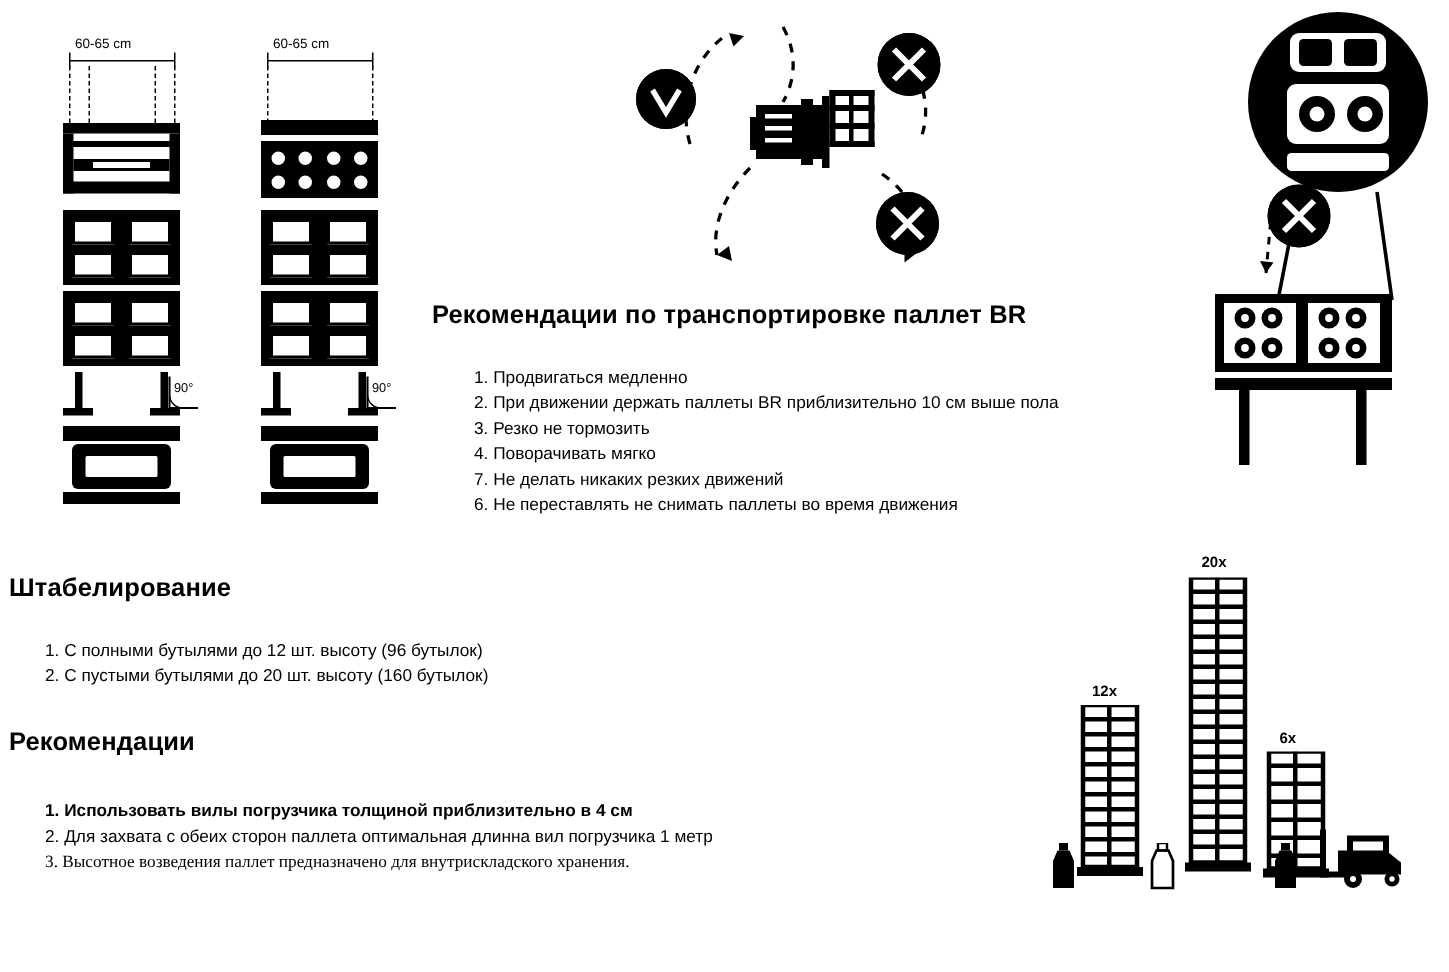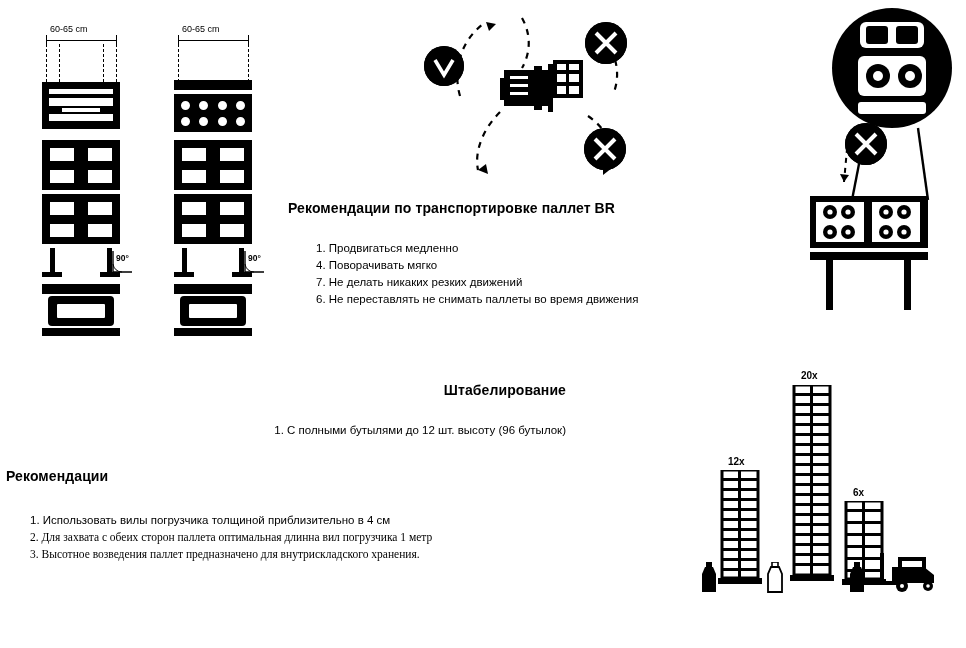--- a/index.html
+++ b/index.html
@@ -12,42 +12,42 @@
     height: 648px;
     position: relative;
     overflow: hidden;
     font-family: "Liberation Sans", sans-serif;
     color: #000000;
   }
   .abs { position: absolute; }
 
   
   .title-bold {
-    font-size: 14px;
+    font-size: 17px;
     font-weight: bold;
     letter-spacing: 0.1px;
     white-space: nowrap;
   }
   .body-line {
     font-size: 11.5px;
     white-space: nowrap;
     line-height: 17px;
   }
   .dim-label {
     font-size: 9px;
     white-space: nowrap;
   }
   .count-label {
     font-size: 10px;
     font-weight: bold;
     white-space: nowrap;
   }
   .angle-label {
     font-size: 8.5px;
-    font-weight: bold;
+    font-weight: normal;
     white-space: nowrap;
   }
 
   
   .blk { background: #000; position: absolute; }
   .wbox { background: #fff; border: 2px solid #000; position: absolute; box-sizing: border-box; }
 
   .dimbar { position: absolute; height: 1px; background: #000; }
   .tick { position: absolute; width: 1px; background: #000; }
 
@@ -268,36 +268,39 @@
   <svg width="42" height="42" viewBox="0 0 42 42">
     <circle cx="21" cy="21" r="21" fill="#000"></circle>
     <path d="M11,11 L31,31 M31,11 L11,31" stroke="#fff" stroke-width="4"></path>
   </svg>
 </div>
 
 <div class="abs" style="left:288px; top:200px; width:420px;">
   <div class="title-bold">Рекомендации по транспортировке паллет BR</div>
   <div style="height:24px;"></div>
   <div class="body-line" style="margin-left:28px;">1. Продвигаться медленно</div>
+  <div class="body-line" style="margin-left:28px;">2. При движении держать паллеты BR приблизительно 10 см выше пола</div>
+  <div class="body-line" style="margin-left:28px;">3. Резко не тормозить</div>
   <div class="body-line" style="margin-left:28px;">4. Поворачивать мягко</div>
   <div class="body-line" style="margin-left:28px;">7. Не делать никаких резких движений</div>
   <div class="body-line" style="margin-left:28px;">6. Не переставлять не снимать паллеты во время движения</div>
 </div>
 
-<div class="abs" style="left:6px; top:382px; width:560px;text-align:right;">
+<div class="abs" style="left:6px; top:382px; width:560px;">
   <div class="title-bold">Штабелирование</div>
   <div style="height:24px;"></div>
   <div class="body-line" style="margin-left:24px;">1. С полными бутылями до 12 шт. высоту (96 бутылок)</div>
-</div>
-
-<div class="abs" style="left:6px; top:468px; width:640px;">
+  <div class="body-line" style="margin-left:24px;">2. С пустыми бутылями до 20 шт. высоту (160 бутылок)</div>
+</div>
+
+<div class="abs" style="left:6px; top:485px; width:640px;">
   <div class="title-bold">Рекомендации</div>
   <div style="height:28px;"></div>
-  <div class="body-line" style="margin-left:24px;">1. Использовать вилы погрузчика толщиной приблизительно в 4 см</div>
-  <div class="body-line" style="margin-left:24px;font-family:Liberation Serif, serif;">2. Для захвата с обеих сторон паллета оптимальная длинна вил погрузчика 1 метр</div>
+  <div class="body-line" style="margin-left:24px;font-weight:bold;">1. Использовать вилы погрузчика толщиной приблизительно в 4 см</div>
+  <div class="body-line" style="margin-left:24px;">2. Для захвата с обеих сторон паллета оптимальная длинна вил погрузчика 1 метр</div>
   <div class="body-line" style="margin-left:24px;font-family:Liberation Serif, serif;">3. Высотное возведения паллет предназначено для внутрискладского хранения.</div>
 </div>
 
 <div class="count-label abs" style="left:801px; top:370px;">20x</div>
 <svg class="abs" style="left:786px; top:385px;" width="52" height="205" viewBox="0 0 52 205">
   <g>
     <rect x="8" y="0" width="36" height="190" fill="none" stroke="#000" stroke-width="3"></rect>
     <rect x="24" y="0" width="3" height="190" fill="#000"></rect>
     <g fill="#000">
       <rect x="8" y="8" width="36" height="3"></rect>

